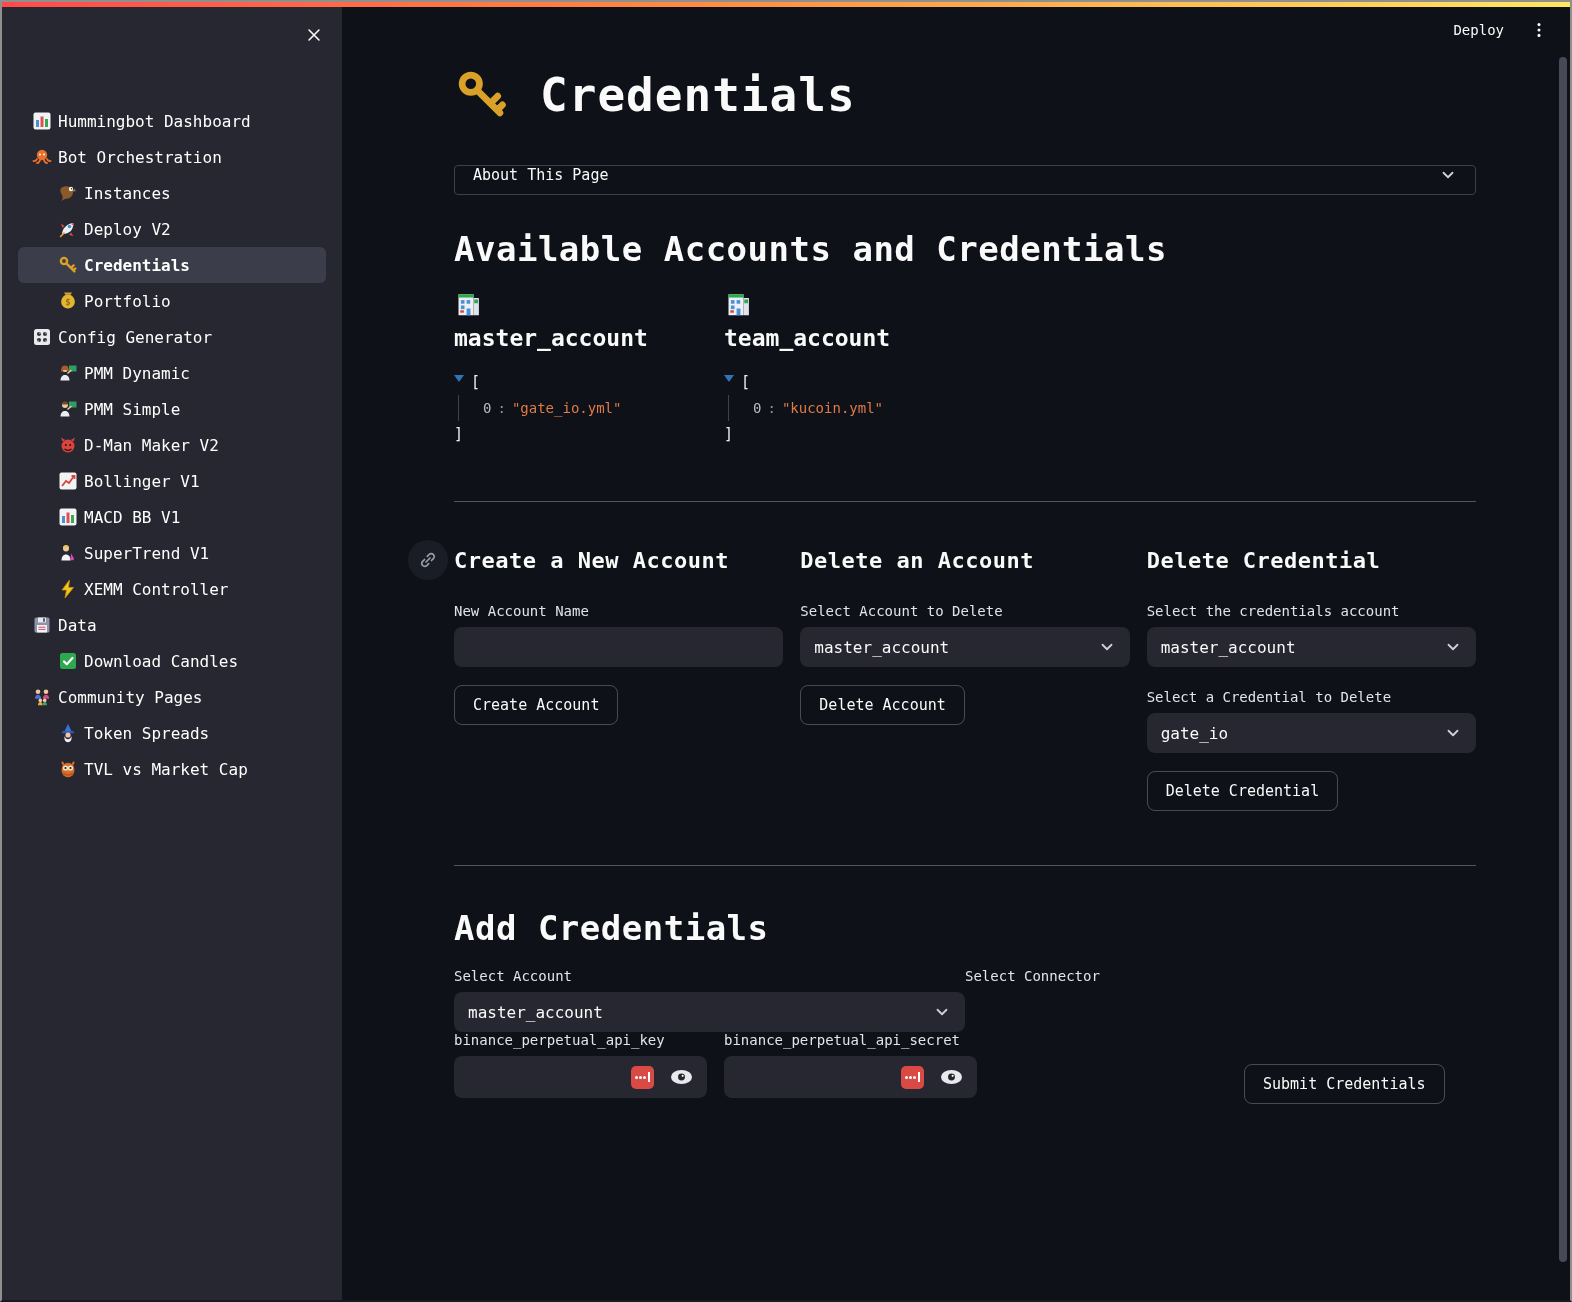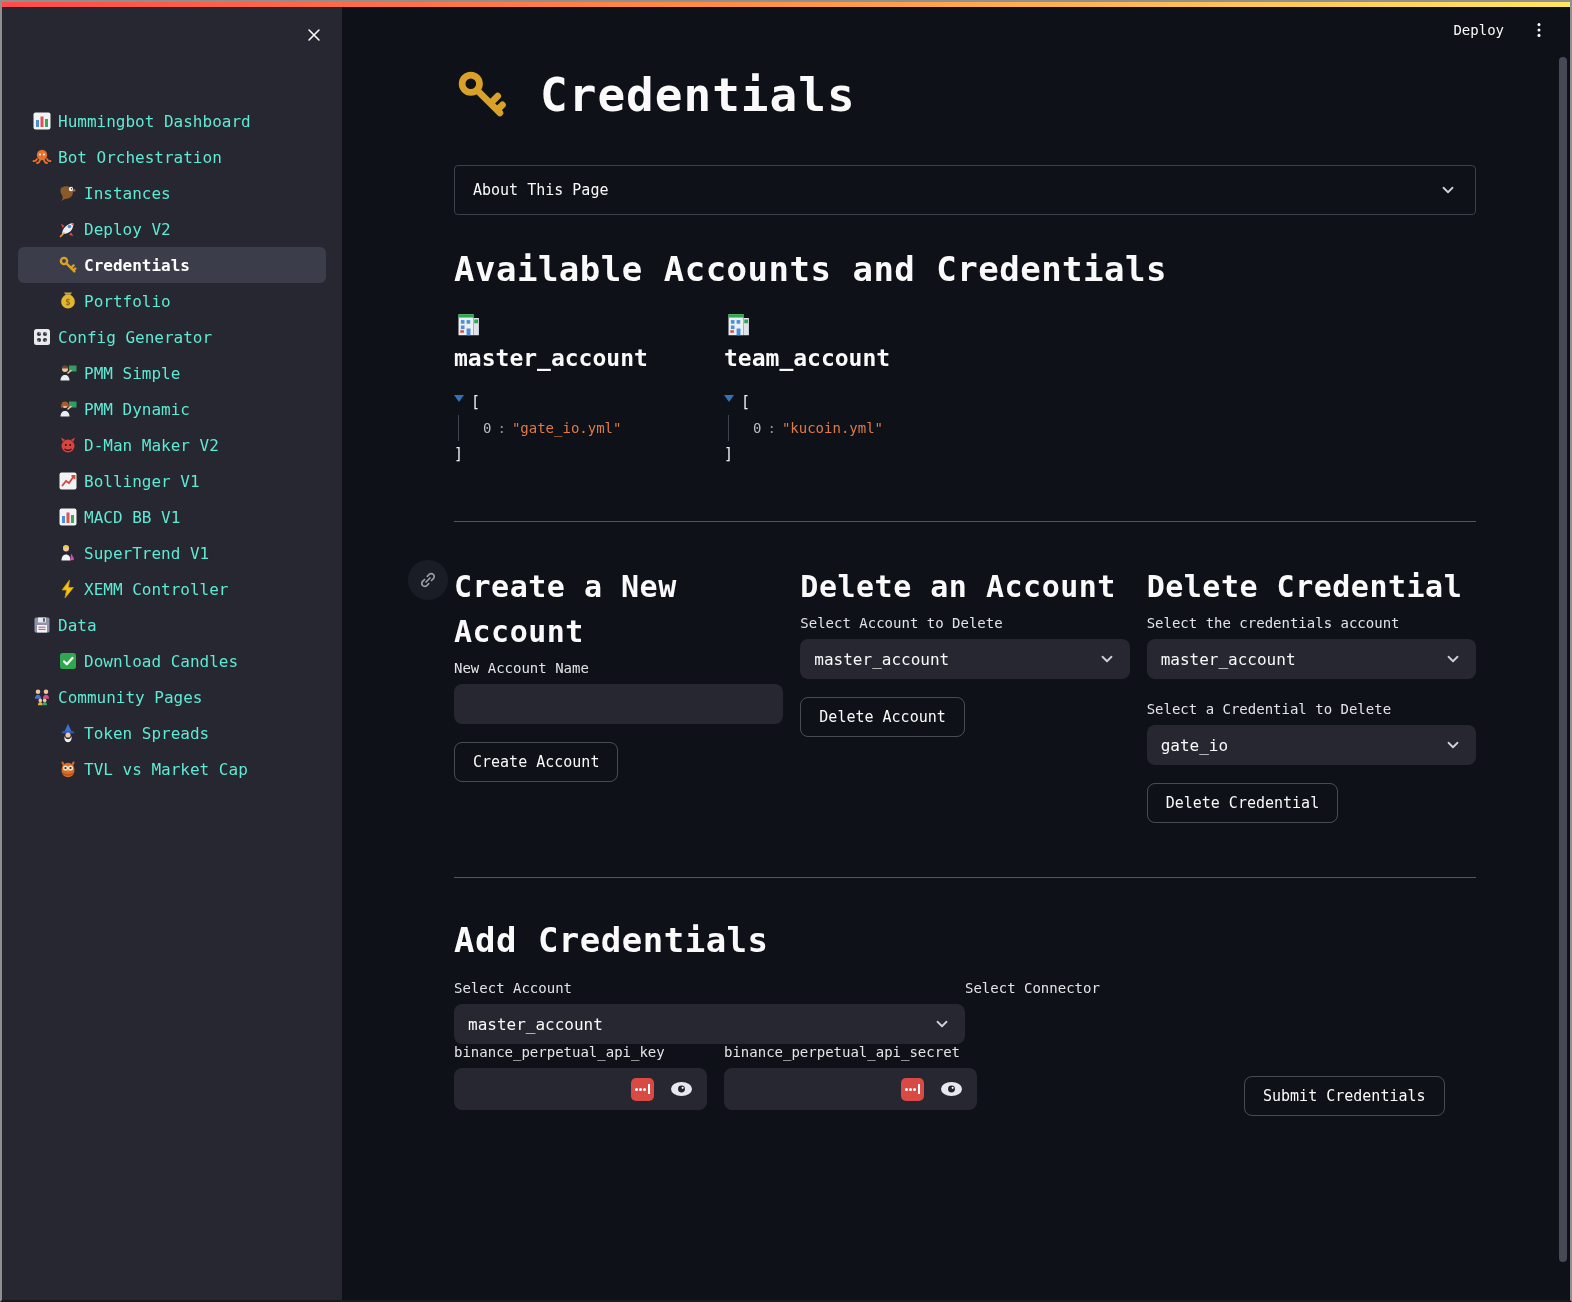--- a/index.html
+++ b/index.html
@@ -28,21 +28,21 @@
   }
   .sidebar-close {
     position: absolute; top: 14px; right: 14px;
     width: 28px; height: 28px; display: flex; align-items: center; justify-content: center;
     color: #fafafa; cursor: pointer; border-radius: 6px;
   }
   .nav { margin-top: 96px; }
   .nav-item {
     display: flex; align-items: center;
     height: 36px; margin: 0 16px; border-radius: 6px;
-    color: #5eead4; font-size: 16px; cursor: pointer;
+    color: #ffffff; font-size: 16px; cursor: pointer;
     padding-left: 14px;
   }
   .nav-item.lvl1 { padding-left: 40px; }
   .nav-item.selected { background: #3b3e4a; color: #ffffff; font-weight: bold; }
   .nav-item .ic { margin-right: 6px; }
 
   .ic { display: inline-flex; align-items: center; justify-content: center; flex: 0 0 auto; }
   .ic svg { width: 100%; height: 100%; display: block; }
 
   
@@ -59,22 +59,22 @@
   .scrollbar-thumb {
     position: absolute; right: 3px; top: 50px; width: 8px; height: 1205px;
     background: #474a56; border-radius: 4px; z-index: 30;
   }
 
   .title-row { display: flex; align-items: center; gap: 30px; padding-top: 60px; margin-bottom: 42px; }
   .title-row h1 { font-size: 46px; font-weight: bold; letter-spacing: 1px; }
   .title-key { width: 56px; height: 56px; }
 
   .expander {
-    display: flex; align-items: center;
-    height: 50px; border: 1px solid #3d3f4a; border-radius: 4px;
+    display: flex; align-items: flex-start;
+    height: 30px; border: 1px solid #3d3f4a; border-radius: 4px;
     padding: 0 18px; cursor: pointer; margin-bottom: 34px;
   }
   .expander-label { font-size: 15px; color: #fafafa; flex: 1; }
   .chev { width: 18px; height: 18px; color: #d0d1d8; }
 
   h2.section { font-size: 34px; font-weight: bold; margin-bottom: 20px; letter-spacing: .5px; }
 
   
   .accounts-row { display: flex; gap: 17px; margin-bottom: 2px; }
   .account-card { width: 253px; }
@@ -92,21 +92,21 @@
   .json-index { color: #b9bdc5; }
   .json-colon { color: #8f939c; padding: 0 6px; }
   .json-string { color: #df7b48; }
   .bracket { color: #eceef2; font-size: 15px; }
 
   hr.divider { border: none; border-top: 1px solid #54565f; margin: 54px 0 42px 0; }
 
   
   .row3 { display: flex; gap: 17px; }
   .col3 { width: 342px; position: relative; }
-  h3.colhead { font-size: 30px; font-weight: bold; line-height: 1.5; margin-bottom: 6px; letter-spacing: .5px; }
+  h3.colhead { font-size: 22px; font-weight: bold; line-height: 1.5; margin-bottom: 26px; letter-spacing: .5px; }
   .anchor-btn {
     position: absolute; left: -46px; top: -4px; width: 40px; height: 40px;
     background: #1a1d26; border-radius: 50%;
     display: flex; align-items: center; justify-content: center; cursor: pointer;
   }
   .anchor-btn .ic { width: 20px; height: 20px; color: #9aa0aa; }
 
   .widget-label { font-size: 14px; color: #e3e4e8; margin-bottom: 8px; }
   .text-input {
     width: 100%; height: 40px; background: #262730; border: none; border-radius: 8px;
@@ -244,38 +244,38 @@
               <circle cx="13.9" cy="13.9" r=".6" fill="#fff"></circle>
             </svg>
           </span>
           <span>Config Generator</span>
         </div>
         <div class="nav-item lvl1">
           <span class="ic" style="width: 20px; height: 20px;">
             <svg viewBox="0 0 20 20">
               <rect x="11" y="2.5" width="7.5" height="6" fill="#2e9e63"></rect>
               <circle cx="7" cy="6" r="3" fill="#f3c69e"></circle>
+              <path d="M3.4 9.5c-.8-3.5.3-7 3.6-7s4.4 3.5 3.6 7c-.6-1.5-1-2.5-3.6-2.5s-3 1-3.6 2.5z" fill="#a85c28"></path>
+              <path d="M2.5 17.5c0-3.6 2-5.6 4.5-5.6s4.5 2 4.5 5.6z" fill="#e9edf2"></path>
+              <path d="M10 10l3-2.5" stroke="#f3c69e" stroke-width="1.6" stroke-linecap="round"></path>
+            </svg>
+          </span>
+          <span>PMM Dynamic</span>
+        </div>
+        <div class="nav-item lvl1">
+          <span class="ic" style="width: 20px; height: 20px;">
+            <svg viewBox="0 0 20 20">
+              <rect x="11" y="2.5" width="7.5" height="6" fill="#2e9e63"></rect>
+              <circle cx="7" cy="6" r="3" fill="#f3c69e"></circle>
               <path d="M4 5.6c0-2 1.4-3.4 3-3.4s3 1.4 3 3.4z" fill="#6b4a2b"></path>
               <path d="M2.5 17.5c0-3.6 2-5.6 4.5-5.6s4.5 2 4.5 5.6z" fill="#e9edf2"></path>
               <path d="M10 10l3-2.5" stroke="#f3c69e" stroke-width="1.6" stroke-linecap="round"></path>
             </svg>
           </span>
           <span>PMM Simple</span>
-        </div>
-        <div class="nav-item lvl1">
-          <span class="ic" style="width: 20px; height: 20px;">
-            <svg viewBox="0 0 20 20">
-              <rect x="11" y="2.5" width="7.5" height="6" fill="#2e9e63"></rect>
-              <circle cx="7" cy="6" r="3" fill="#f3c69e"></circle>
-              <path d="M3.4 9.5c-.8-3.5.3-7 3.6-7s4.4 3.5 3.6 7c-.6-1.5-1-2.5-3.6-2.5s-3 1-3.6 2.5z" fill="#a85c28"></path>
-              <path d="M2.5 17.5c0-3.6 2-5.6 4.5-5.6s4.5 2 4.5 5.6z" fill="#e9edf2"></path>
-              <path d="M10 10l3-2.5" stroke="#f3c69e" stroke-width="1.6" stroke-linecap="round"></path>
-            </svg>
-          </span>
-          <span>PMM Dynamic</span>
         </div>
         <div class="nav-item lvl1">
           <span class="ic" style="width: 20px; height: 20px;">
             <svg viewBox="0 0 20 20">
               <path d="M4.5 6.5L3 2.5 7.2 5zM15.5 6.5L17 2.5 12.8 5z" fill="#d8453e"></path>
               <circle cx="10" cy="11" r="6.5" fill="#d8453e"></circle>
               <circle cx="7.8" cy="10" r="1" fill="#3a0d0d"></circle>
               <circle cx="12.2" cy="10" r="1" fill="#3a0d0d"></circle>
               <path d="M7 14.2c2 1.5 4 1.5 6 0" stroke="#3a0d0d" stroke-width="1.3" fill="none" stroke-linecap="round"></path>
             </svg>

